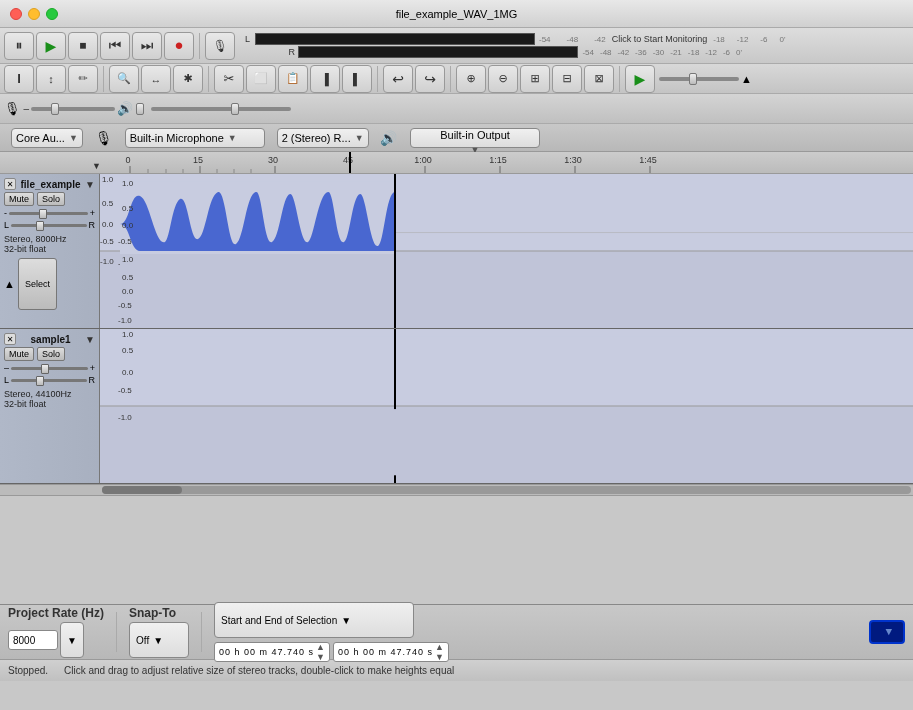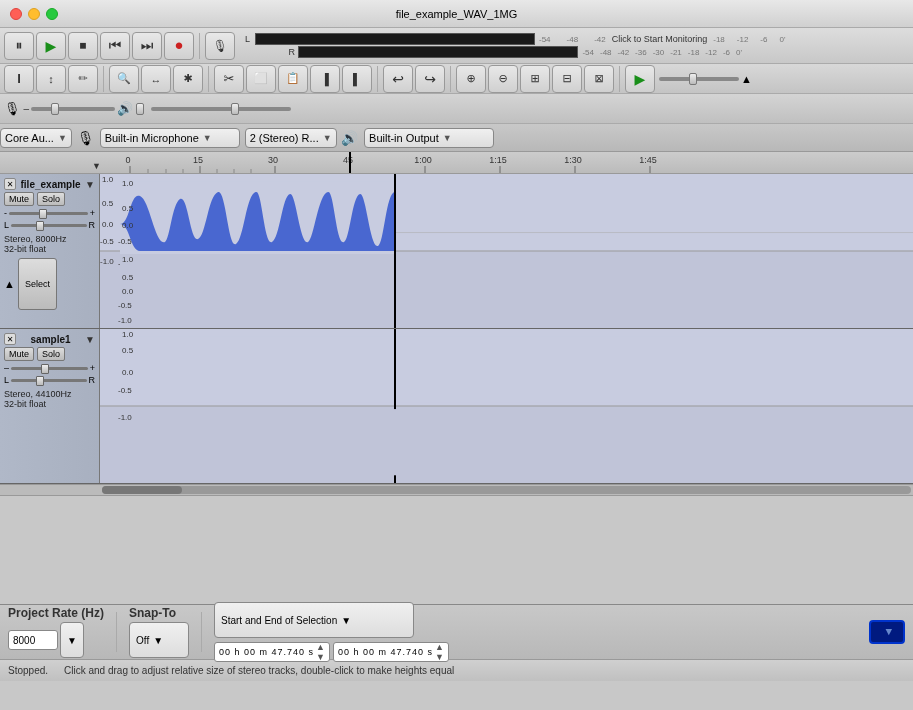--- a/index.html
+++ b/index.html
@@ -85,22 +85,22 @@
       gap: 3px;
     }
 
     
     #device-row {
       background: linear-gradient(to bottom, #c8c8c8, #b8b8b8);
       height: 28px;
       display: flex;
       align-items: center;
       border-bottom: 1px solid #999;
-      padding: 0 0;
-      gap: 5px;
+      padding: 0 11px;
+      gap: 12px;
     }
     .device-select {
       background: linear-gradient(to bottom, #f0f0f0, #ddd);
       border: 1px solid #888;
       border-radius: 4px;
       height: 20px;
       padding: 0 4px;
       font-size: 11px;
       display: flex; align-items: center; gap: 4px;
       cursor: pointer;
@@ -414,21 +414,21 @@
   <span style="font-size:14px;">🎙</span>
   <div class="device-select" style="min-width:140px;">
     <span>Built-in Microphone</span>
     <span class="arrow">▼</span>
   </div>
   <div class="device-select">
     <span>2 (Stereo) R...</span>
     <span class="arrow">▼</span>
   </div>
   <span style="font-size:14px;">🔊</span>
-  <div class="device-select" style="min-width:130px;">
+  <div class="device-select" style="min-width:130px;flex-direction:column;">
     <span>Built-in Output</span>
     <span class="arrow">▼</span>
   </div>
 </div>
 
 <div id="timeline-ruler" style="background:linear-gradient(to bottom,#ccc,#bbb);height:22px;border-bottom:1px solid #999;position:relative;overflow:hidden;">
   <div style="position:absolute;left:100px;bottom:2px;display:flex;align-items:flex-end;">
     <span style="font-size:9px;color:#333;position:absolute;left:-8px;">▼</span>
   </div>
 

